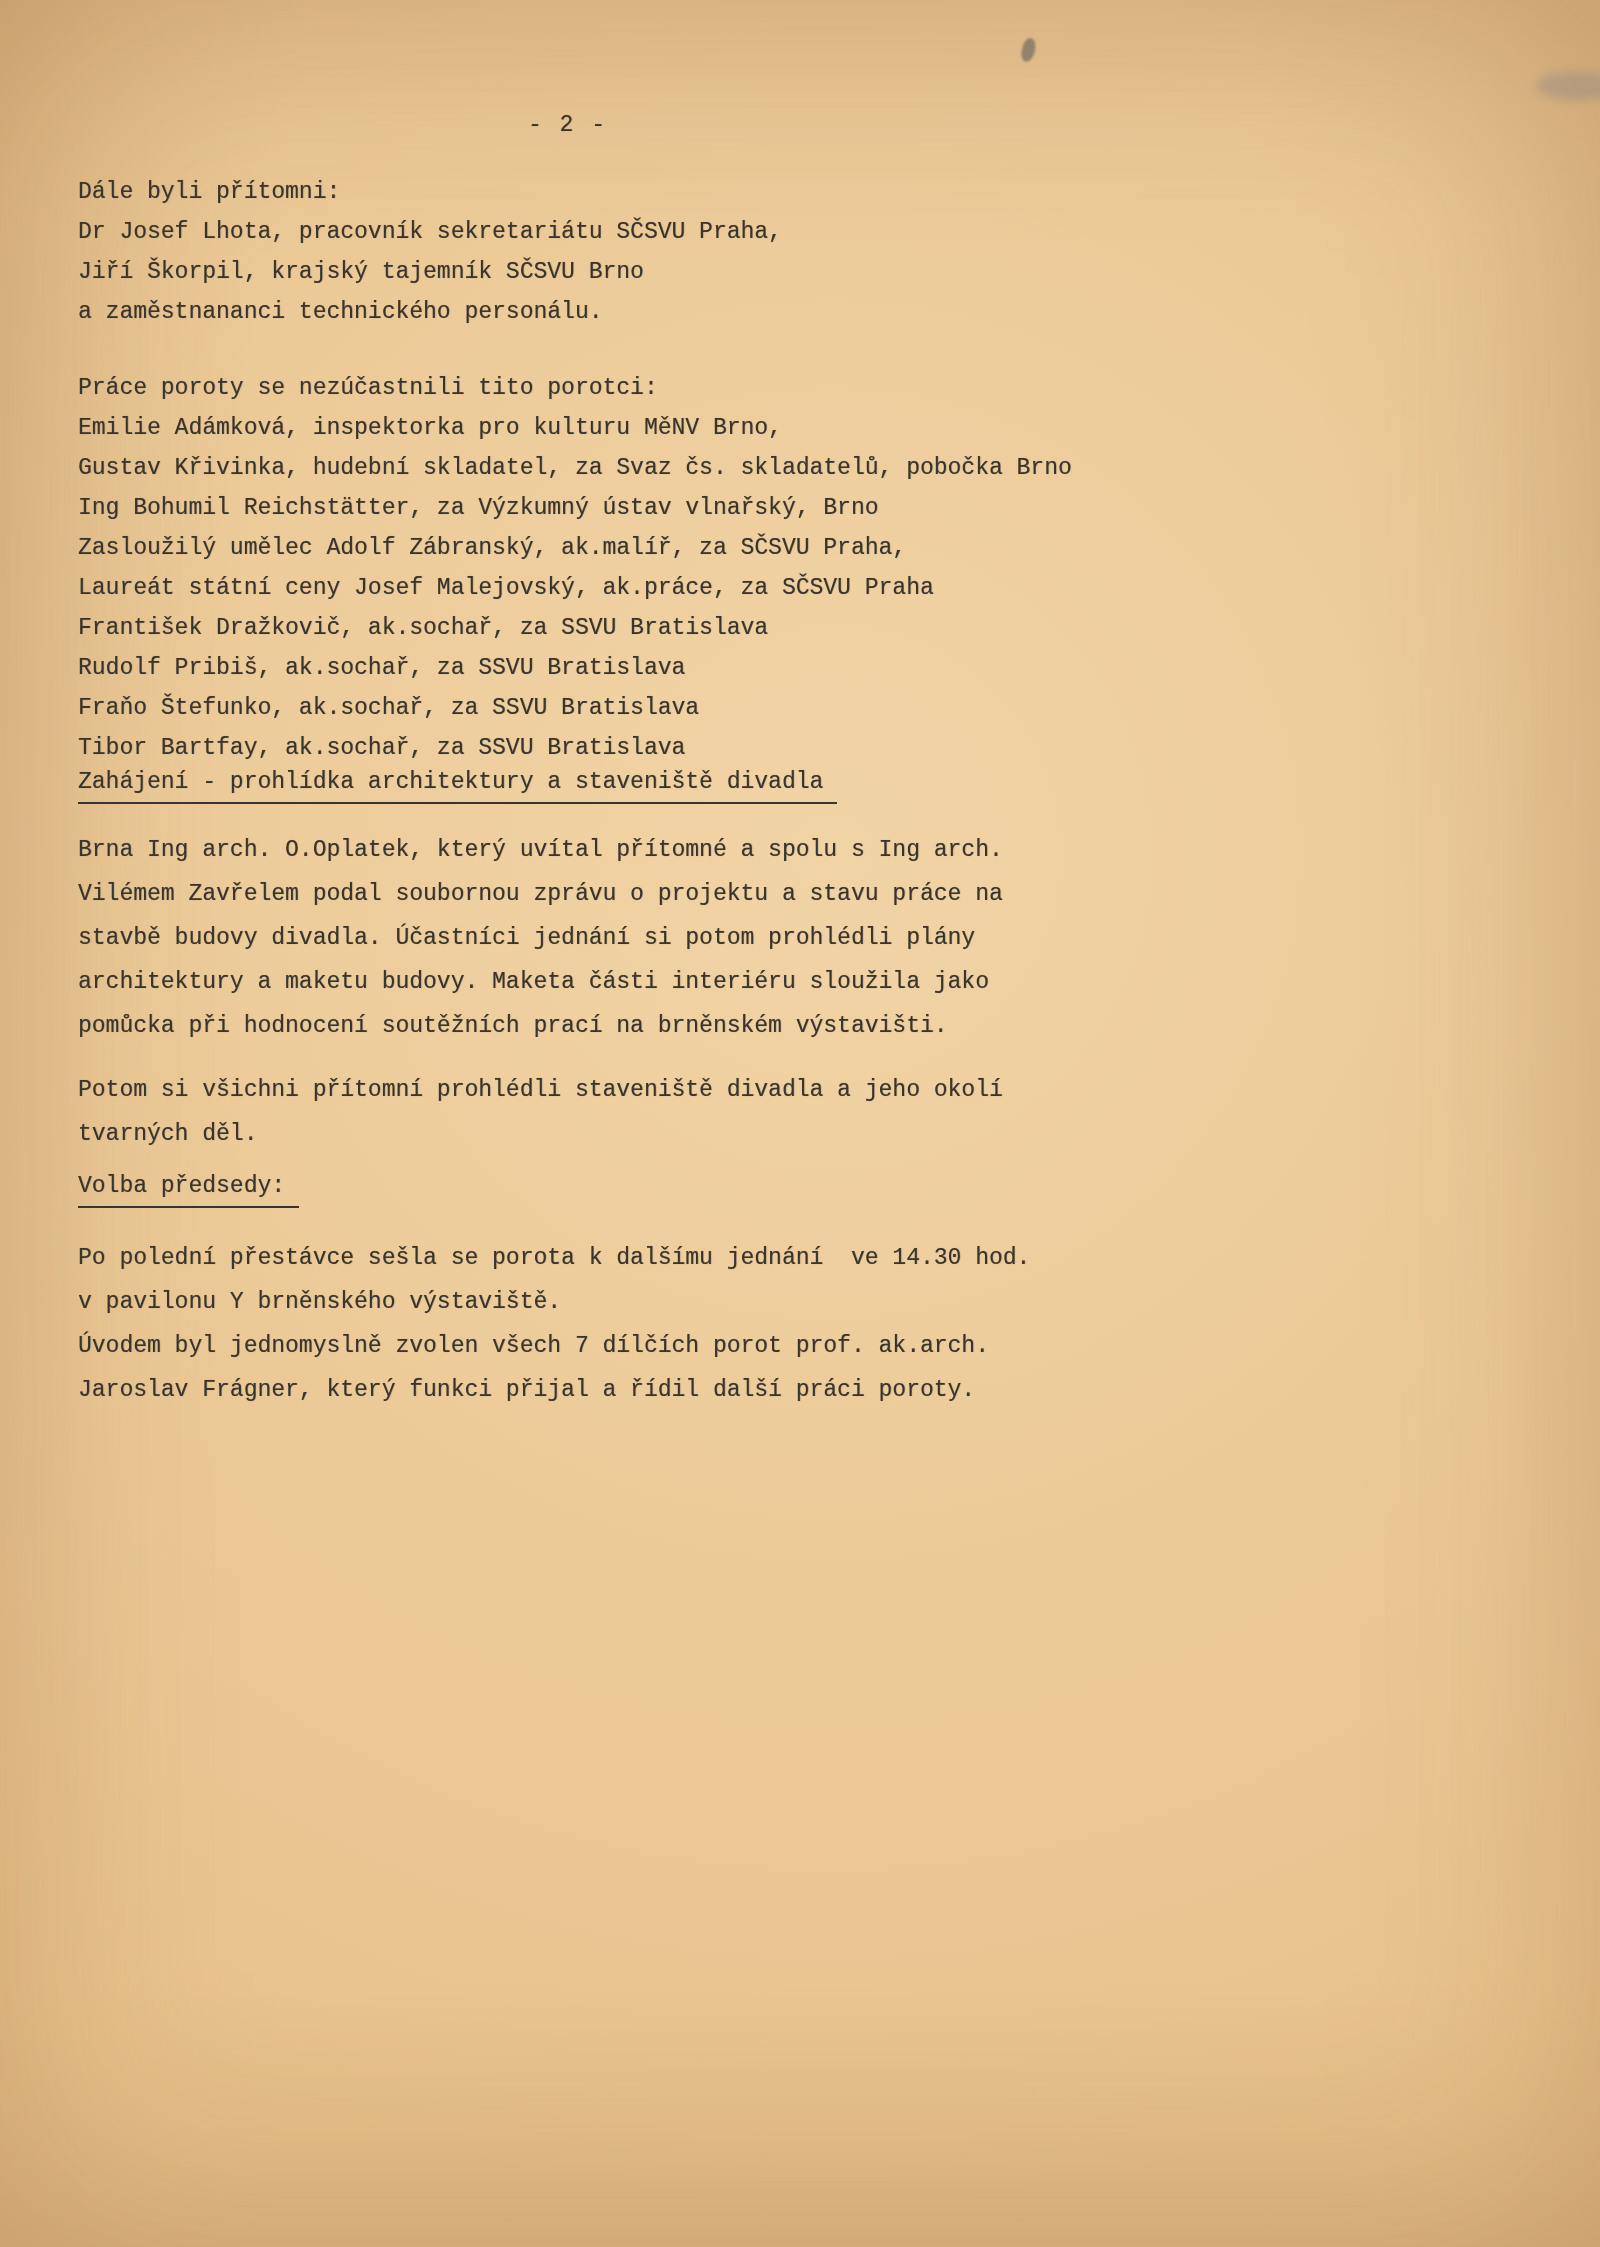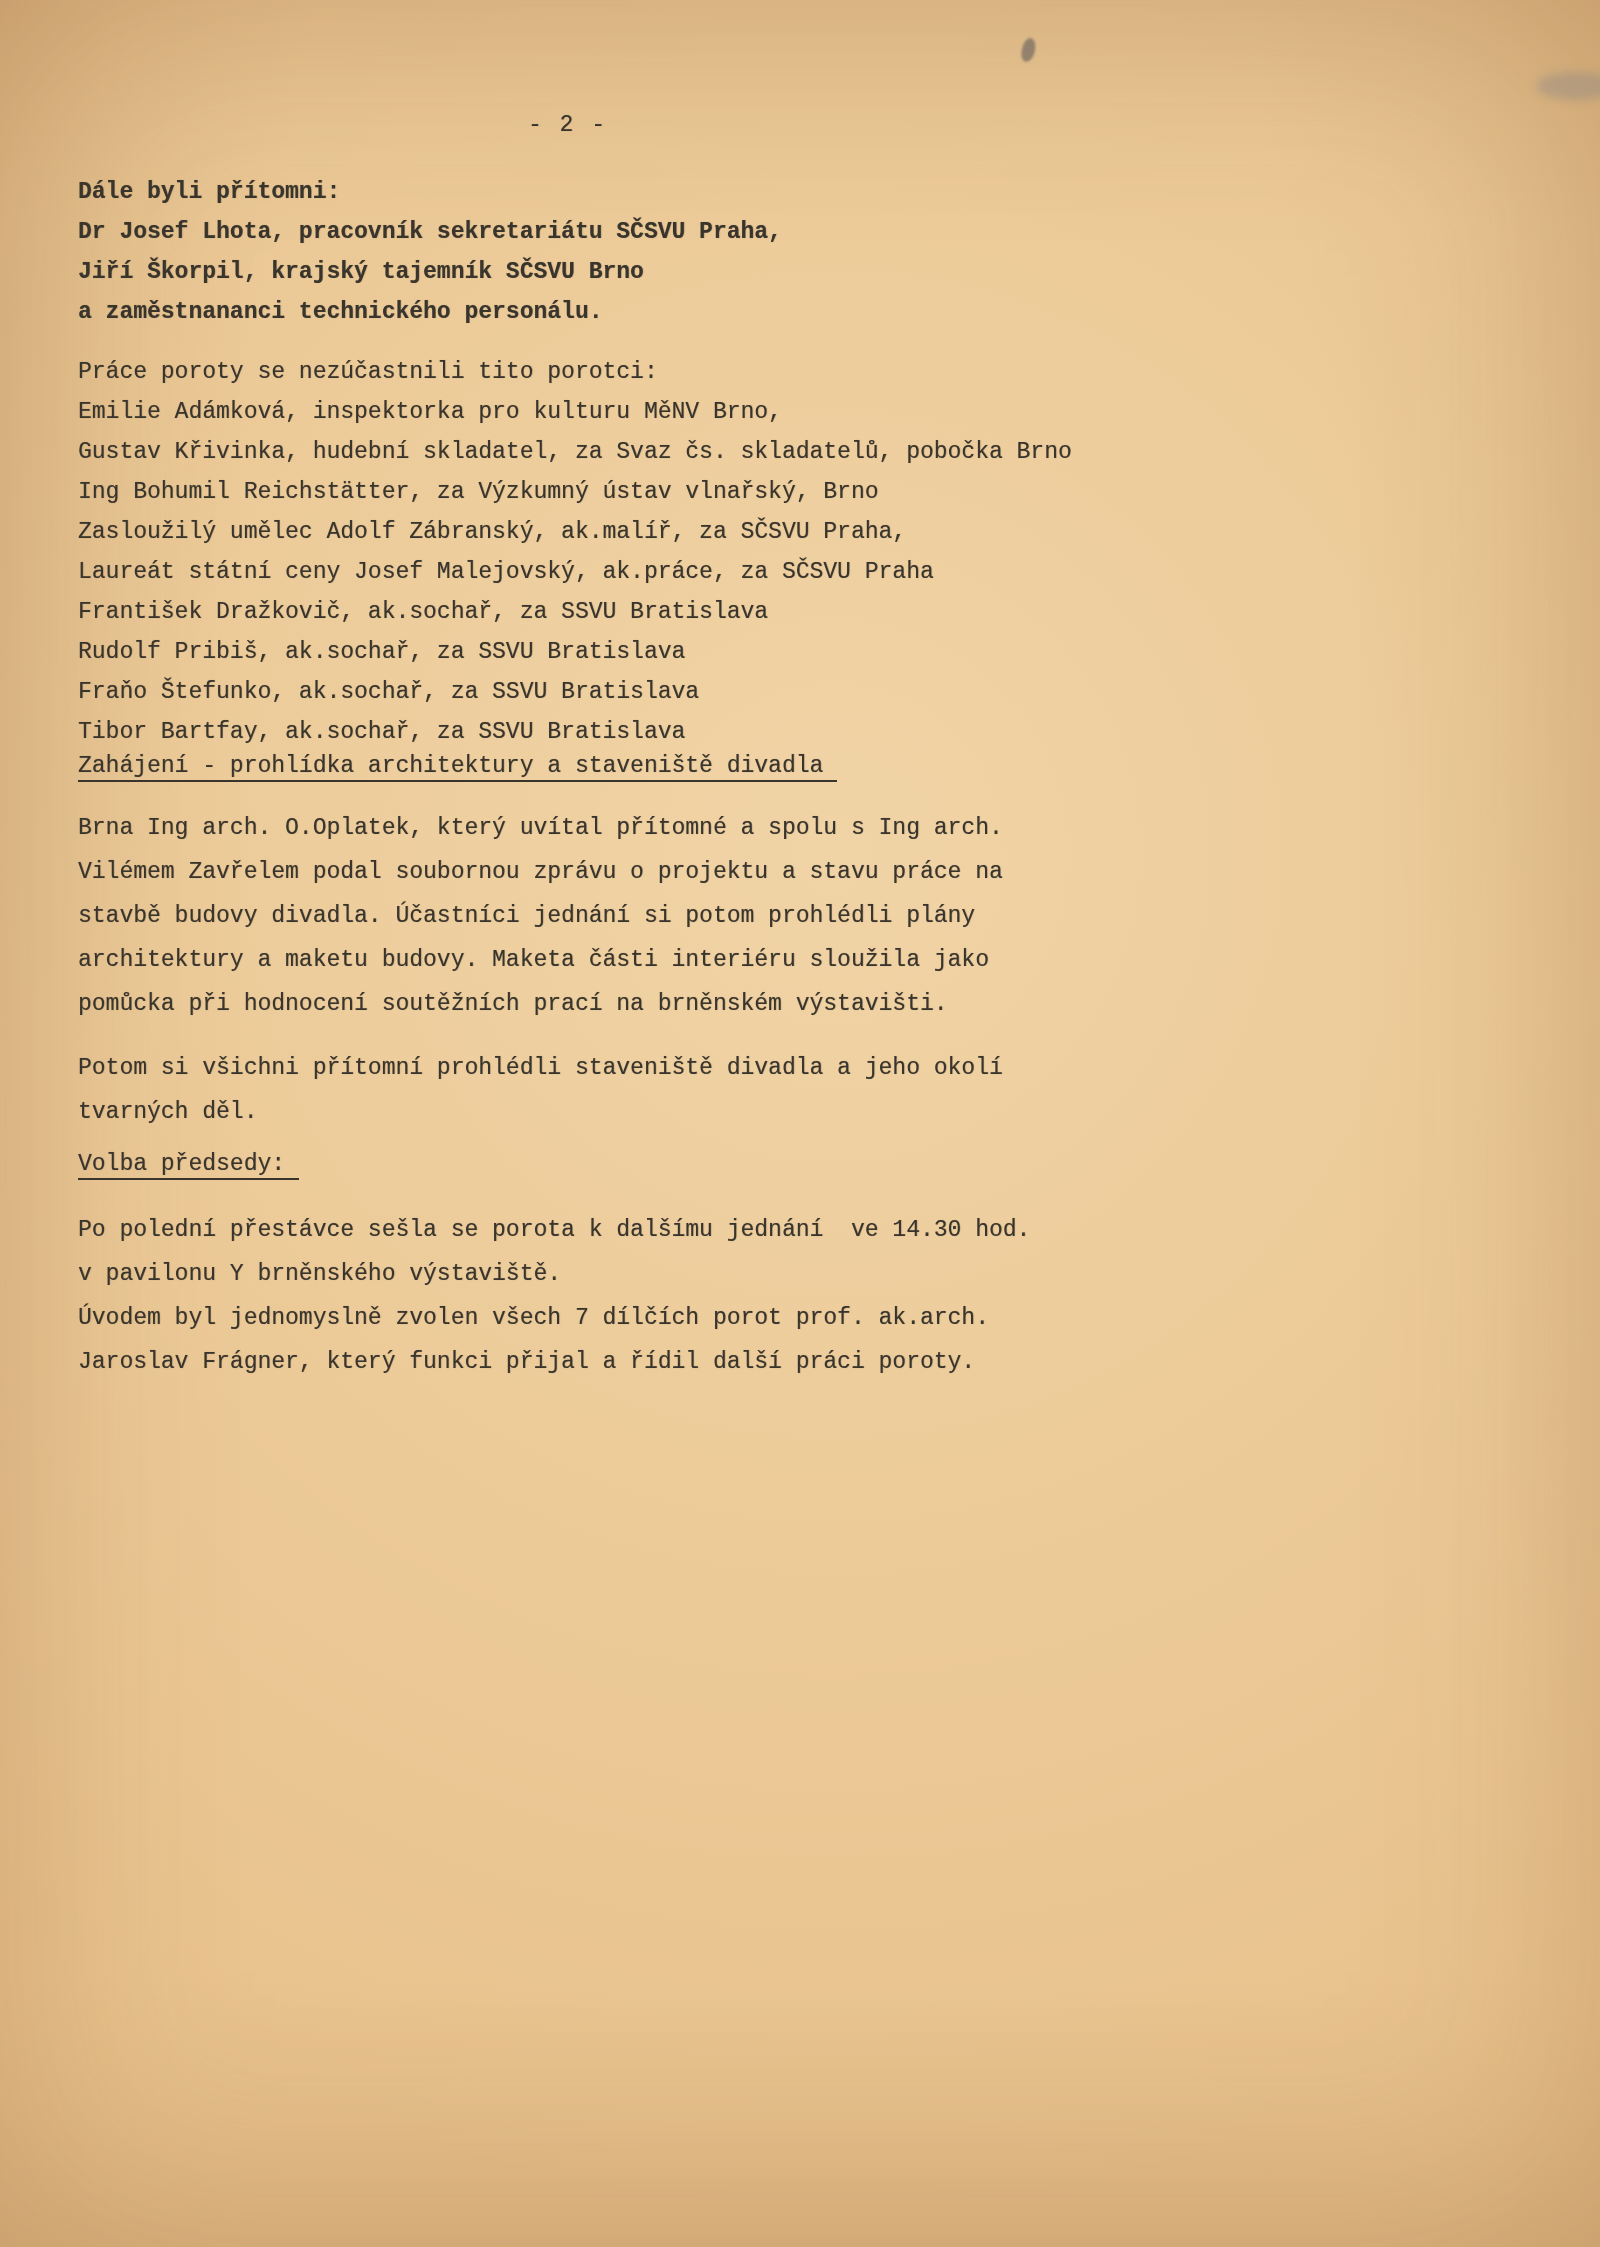--- a/index.html
+++ b/index.html
@@ -70,29 +70,29 @@
 
   .line {
     white-space: pre;
     line-height: 40px;
   }
 
   .para .line {
     line-height: 44px;
   }
 
-  .block-attendees { margin-bottom: 20px; font-weight: bold; }
+  .block-attendees { margin-bottom: 36px; }
   .block-absent { margin-bottom: 0; }
 
   .heading {
     display: inline-block;
     white-space: pre;
     line-height: 28px;
     border-bottom: 2px solid #3a352c;
-    padding: 0 14px 0 0;
+    padding: 0 14px 6px 0;
   }
 
   .heading-opening { margin: 0 0 24px 0; }
   .heading-chairman { margin: 16px 0 28px 0; }
 
   .para1 { margin-bottom: 20px; }
   .para2 { margin-bottom: 16px; }
 </style>
 </head>
 <body>

